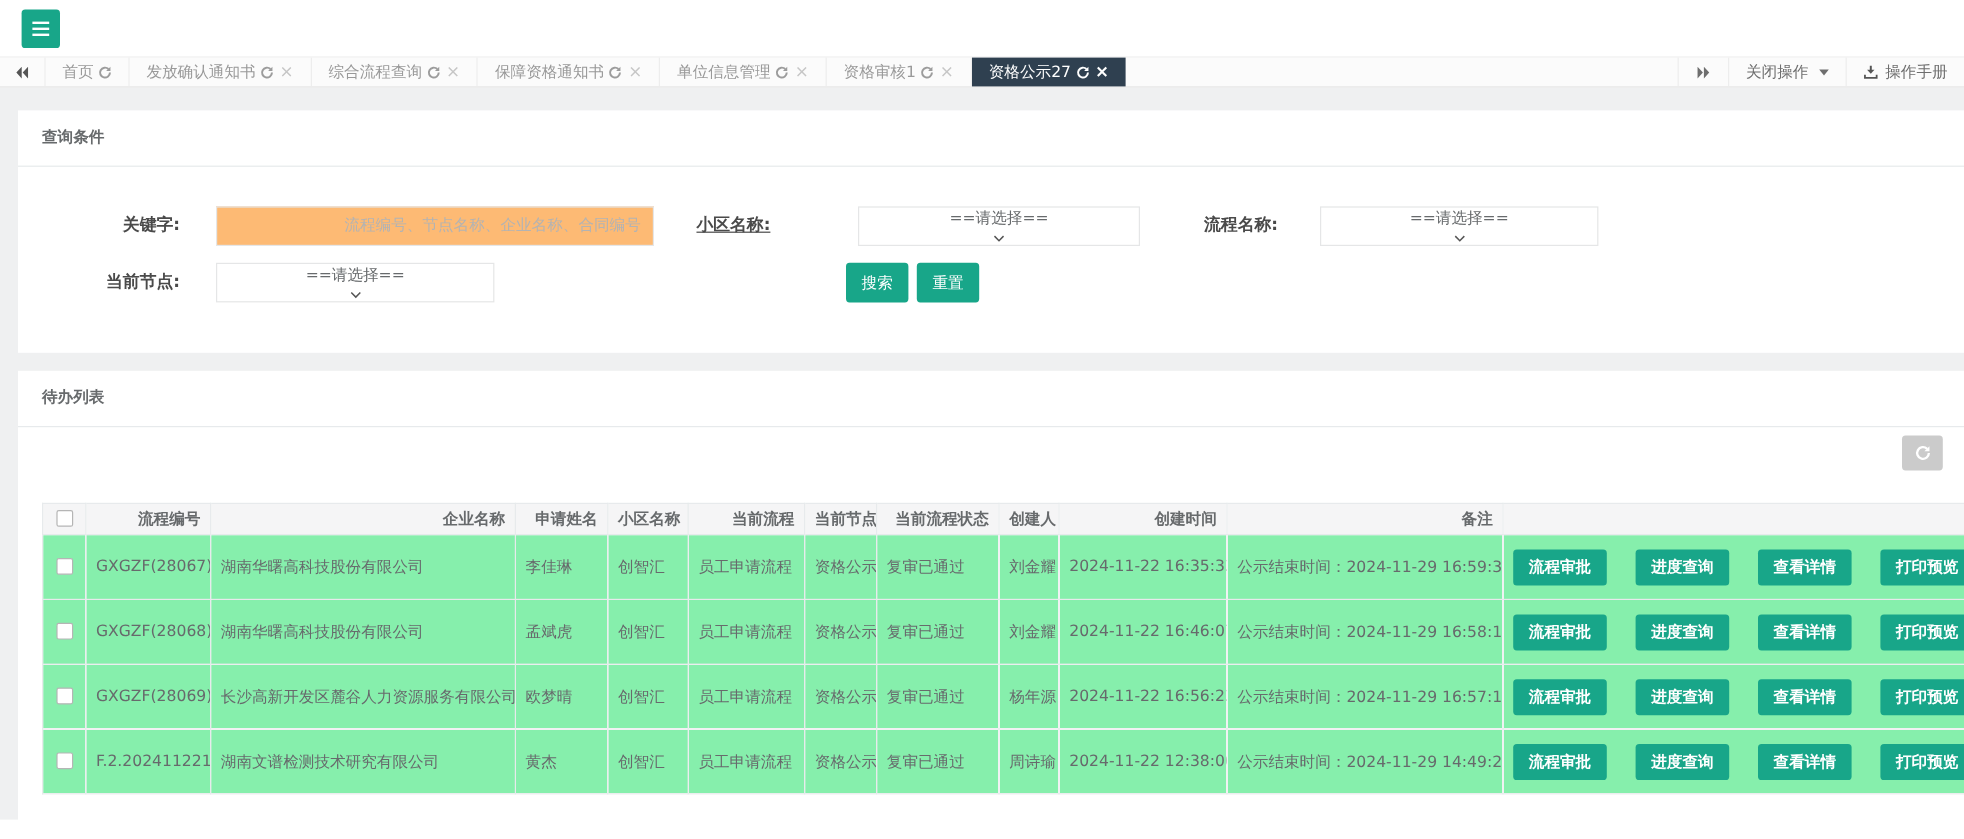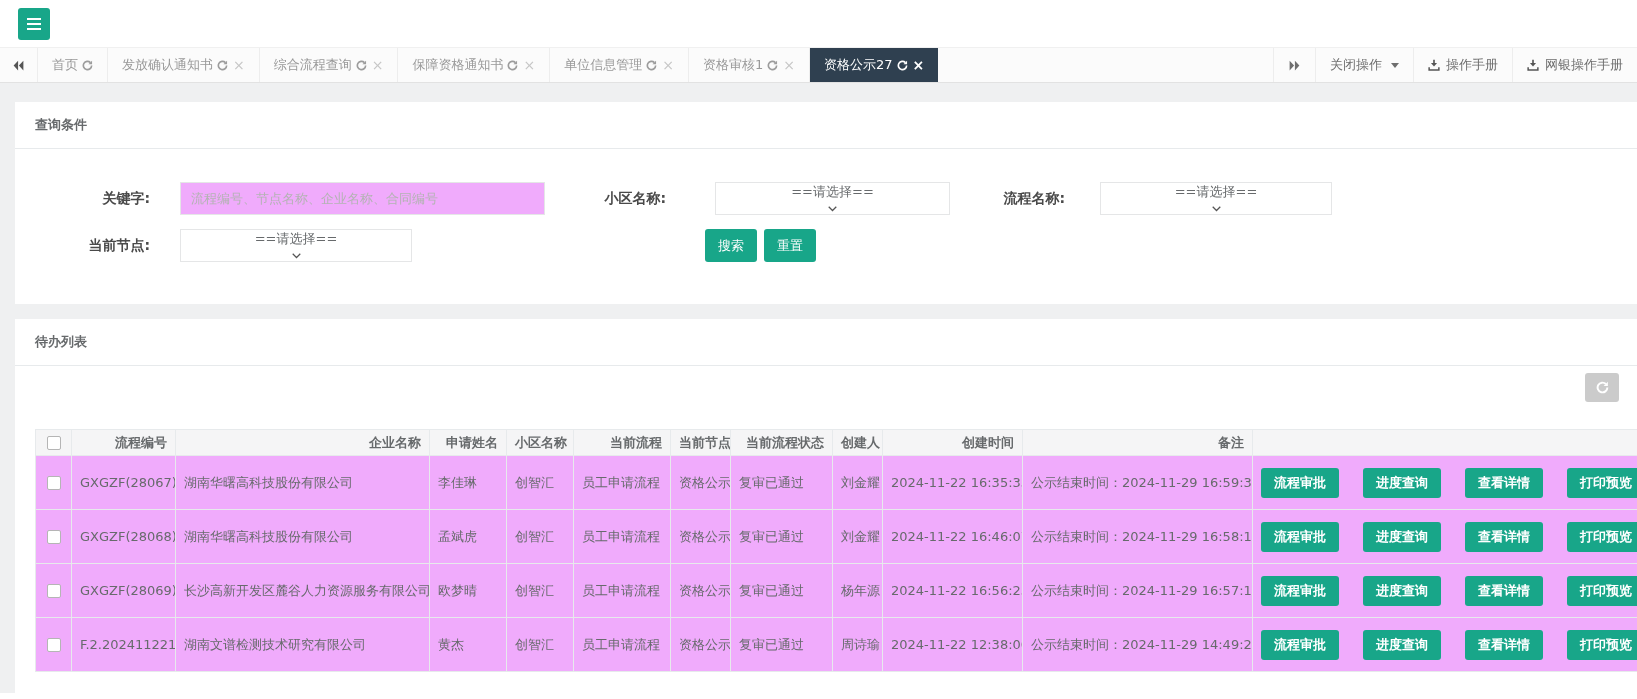--- a/index.html
+++ b/index.html
@@ -14,21 +14,21 @@
   
   .topbar { height:47px; display:flex; align-items:center; padding-left:18px; background:#fff; }
   .menu-btn { width:32px; height:32px; background:#18a689; border-radius:3px;
     display:flex; align-items:center; justify-content:center; cursor:pointer; flex:none; }
   .hamburger { width:14px; height:2px; background:#fff; position:relative; }
   .hamburger::before, .hamburger::after { content:""; position:absolute; left:0; width:14px; height:2px; background:#fff; }
   .hamburger::before { top:-5px; } .hamburger::after { top:5px; }
   .app-title { font-size:25px; font-weight:400; color:#6c6c6c; margin:0 0 0 12px; letter-spacing:2px; white-space:nowrap; }
 
   
-  .tabbar { width:1637px; height:36px; background:#fbfbfb; border-top:1px solid #f0f0f0;
+  .tabbar { width:1637px; height:26px; background:#fbfbfb; border-top:1px solid #f0f0f0;
     border-bottom:1px solid #e2e2e2; display:flex; align-items:stretch; }
   .tab-scroll { width:38px; display:flex; align-items:center; justify-content:center;
     color:#555; border-right:1px solid #ededed; cursor:pointer; flex:none; }
   .tabs { display:flex; align-items:stretch; }
   .tab { display:flex; align-items:center; gap:3px; padding:0 14px; border-right:1px solid #ededed;
     color:#999; cursor:pointer; white-space:nowrap; }
   .tab .ref { display:flex; color:#9c9c9c; margin-left:1px; }
   .tab .x { color:#c6c6c6; font-size:14px; line-height:1; margin-left:2px; }
   .tab.active { background:#2f4050; color:#fff; border-right:none; }
   .tab.active .ref { color:#fff; }
@@ -45,39 +45,39 @@
   .panel { background:#fff; width:1705px; }
   .panel-header { height:47px; line-height:46px; padding:0 20px; border-bottom:1px solid #e7eaec;
     font-weight:bold; font-size:13px; color:#676a6c; }
 
   
   .qbody { position:relative; height:155px; }
   .fl { position:absolute; width:135px; text-align:right; font-weight:bold; color:#4a4a4a;
     font-size:14px; line-height:33px; white-space:nowrap; }
   .fc { position:absolute; height:33px; }
   .text-input { width:100%; height:100%; border:1px solid #e5e6e7; padding:0 10px; font-size:13px;
-    color:#676a6c; outline:none; font-family:inherit; background:#f0abfc; }
+    color:#676a6c; outline:none; font-family:inherit; background:#fdba74;text-align:right; }
   .text-input::placeholder { color:#b3b3b3; }
   .sel { width:100%; height:100%; border:1px solid #e5e6e7; background:#fff; display:flex;
     align-items:center; justify-content:space-between; padding:0 10px; color:#676a6c; cursor:pointer;flex-direction:column; }
   .btn { background:#18a689; color:#fff; border:none; border-radius:3px; height:33px; padding:0 13px;
     font-size:13px; font-weight:normal; cursor:pointer; font-family:inherit; }
   .btn + .btn { margin-left:7px;text-align:right; }
 
   
   .todo-panel { margin-top:15px; min-height:420px; }
   .todo-body { position:relative; padding:0 0 0 20px; }
   .table-toolbar { height:63px; position:relative; }
   .refresh-btn { position:absolute; top:7px; left:1550px; width:34px; height:29px; background:#cbcbcb;
     border:none; border-radius:3px; color:#fff; display:flex; align-items:center; justify-content:center; cursor:pointer; }
 
   table.grid { border-collapse:collapse; table-layout:fixed; width:1666px; }
   .grid th, .grid td { border:1px solid #e7eaec; text-align:left; white-space:nowrap; overflow:hidden; }
   .grid th { background:#f5f5f6; height:26px; padding:0 8px; font-size:13px; font-weight:bold; color:#676a6c;text-align:right; }
-  .grid td { height:54px; padding:0 8px; font-size:13px; color:#676a6c; background:#f0abfc; }
+  .grid td { height:54px; padding:0 8px; font-size:13px; color:#676a6c; background:#86efac; }
   .c-check { text-align:center !important; padding:0 !important; }
   .cbx { display:inline-block; width:14px; height:14px; border:1px solid #b5b5b5; border-radius:2px;
     background:#fff; vertical-align:middle; cursor:pointer; }
   .c-code { font-size:12px; padding-right:2px !important; }
   .c-created { font-size:12px; }
   .c-remark { font-size:12.5px; }
   .actions { display:flex; align-items:center; }
   .action-btn { height:30px; padding:0 13px; margin-right:24px; background:#18a689; color:#fff;
     border:none; border-radius:3px; font-size:13px; font-weight:bold; cursor:pointer;
     font-family:inherit; white-space:nowrap; flex:none; }
@@ -187,45 +187,35 @@
       <div class="tr-item">
         <span class="dl-icon">
           <svg width="12" height="12" viewBox="0 0 16 16">
               <path d="M8 1v6.5" stroke="currentColor" stroke-width="2.2" fill="none"></path>
               <path d="M3.9 5.4 8 10l4.1-4.6z" fill="currentColor"></path>
               <path d="M1.5 11v3.5h13V11" stroke="currentColor" stroke-width="2" fill="none"></path>
             </svg>
         </span>
         <span>操作手册</span>
       </div>
-      <div class="tr-item">
-        <span class="dl-icon">
-          <svg width="12" height="12" viewBox="0 0 16 16">
-              <path d="M8 1v6.5" stroke="currentColor" stroke-width="2.2" fill="none"></path>
-              <path d="M3.9 5.4 8 10l4.1-4.6z" fill="currentColor"></path>
-              <path d="M1.5 11v3.5h13V11" stroke="currentColor" stroke-width="2" fill="none"></path>
-            </svg>
-        </span>
-        <span>网银操作手册</span>
-      </div>
     </div>
   </nav>
 
   <main class="content">
 
     <section class="panel">
       <div class="panel-header">查询条件</div>
       <div class="qbody">
 
         <label class="fl" style="left:0; top:33px;">关键字:</label>
         <div class="fc" style="left:165px; top:33px; width:365px;">
           <input class="text-input" type="text" placeholder="流程编号、节点名称、企业名称、合同编号" style="">
         </div>
 
-        <label class="fl" style="left:516px; top:33px;">小区名称:</label>
+        <label class="fl" style="left:492px; top:33px;text-decoration:underline;">小区名称:</label>
         <div class="fc" style="left:700px; top:33px; width:235px;">
           <div class="sel">
             <span>==请选择==</span>
             <svg width="11" height="11" viewBox="0 0 16 16">
                 <path d="M2.5 5.5 8 11l5.5-5.5" fill="none" stroke="#555" stroke-width="1.8"></path>
               </svg>
           </div>
         </div>
 
         <label class="fl" style="left:915px; top:33px;">流程名称:</label>

